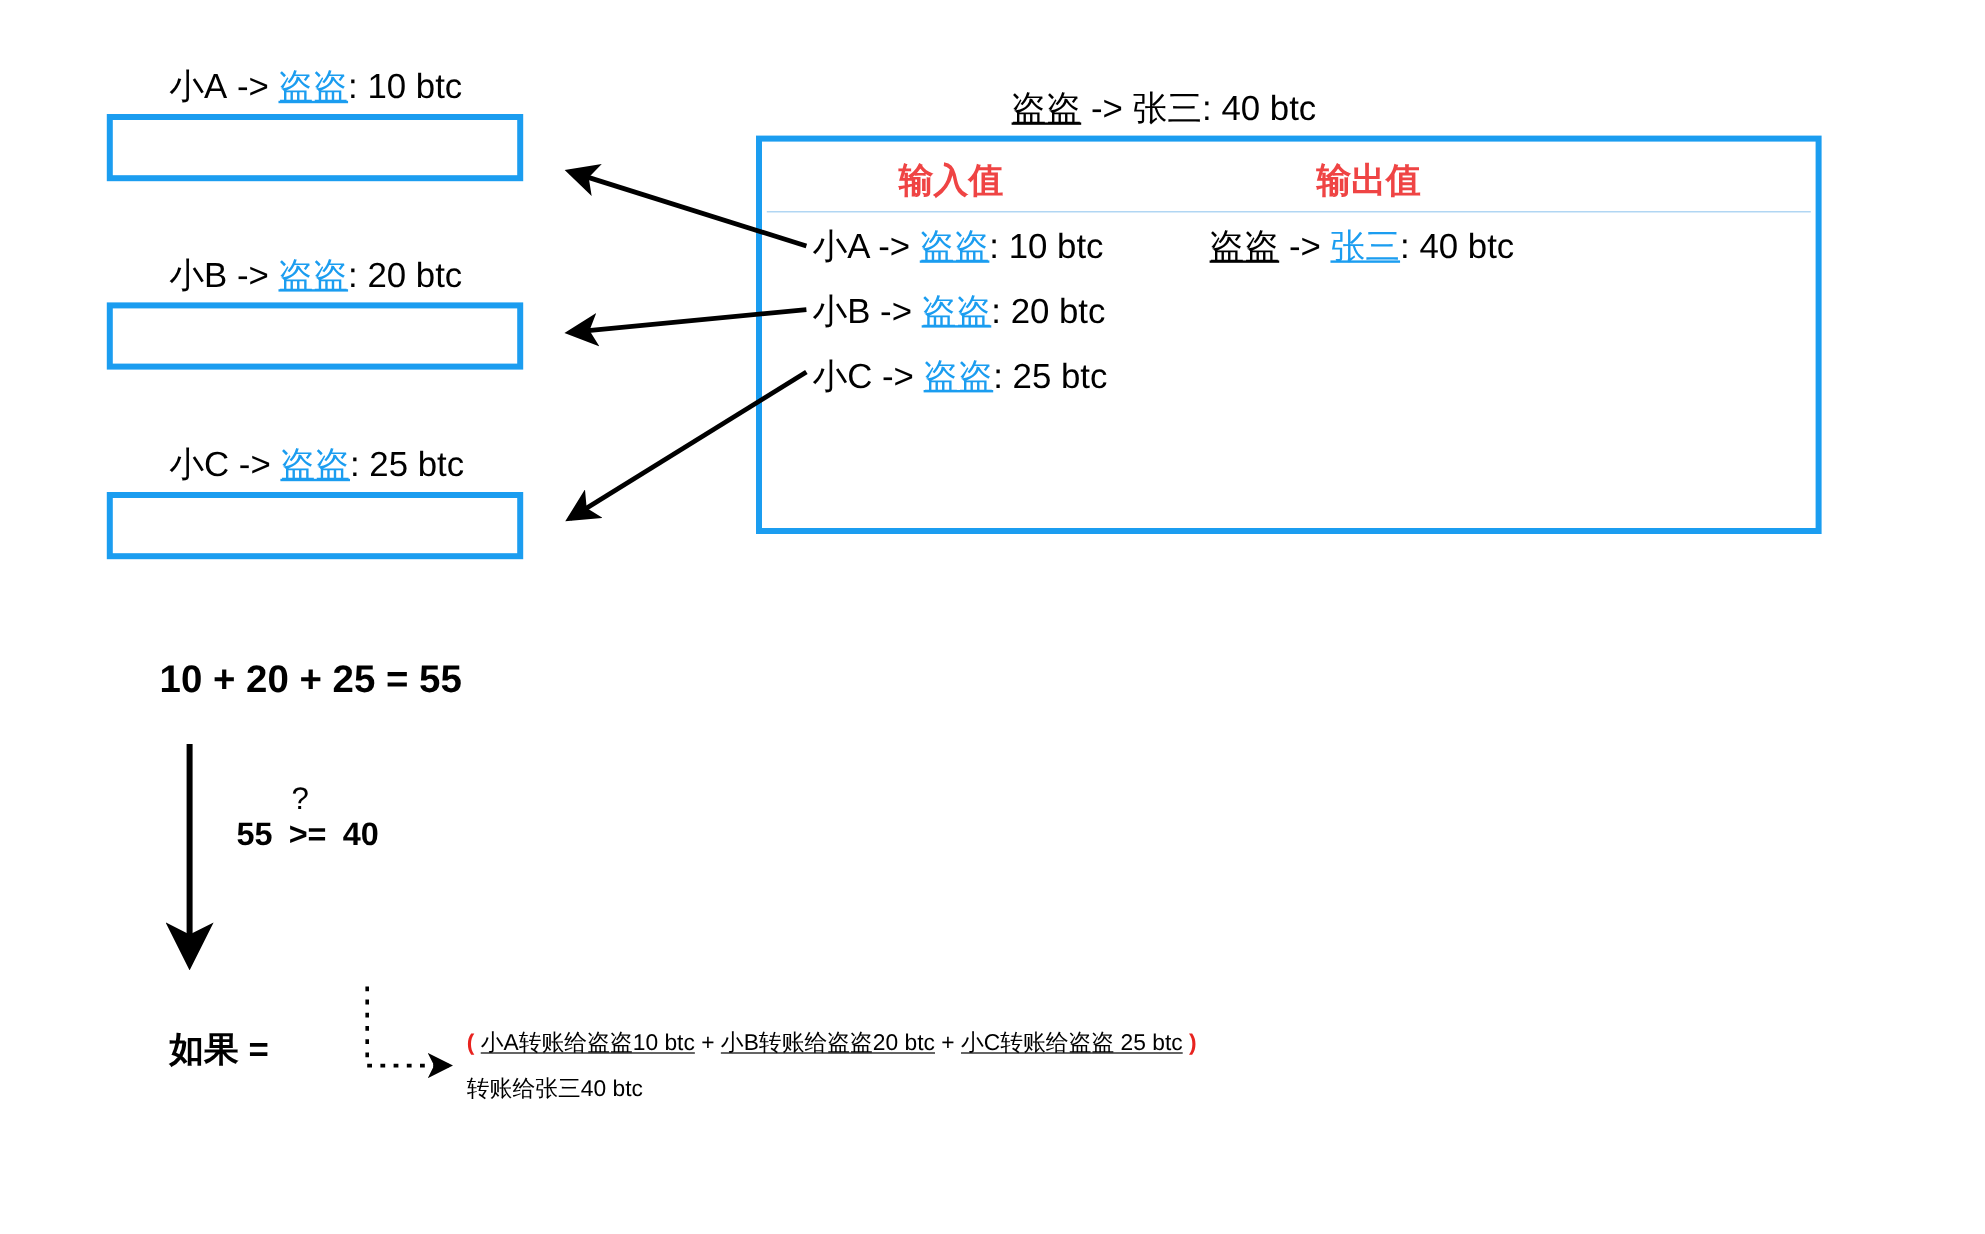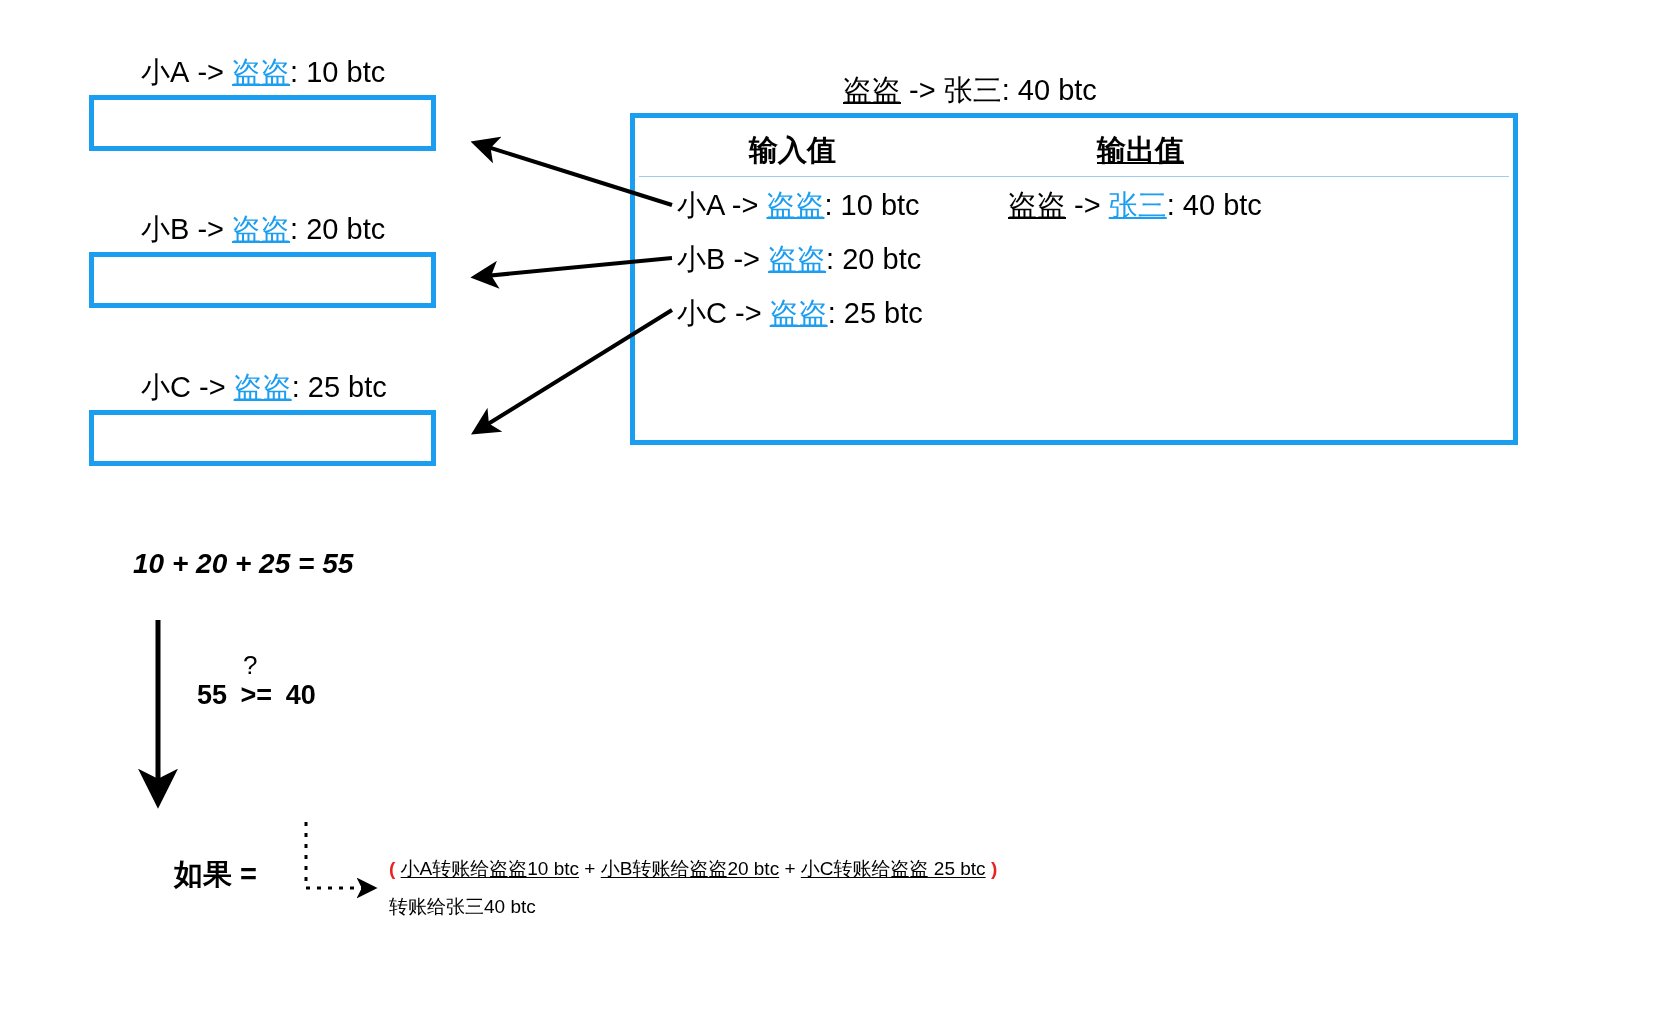--- a/index.html
+++ b/index.html
@@ -54,21 +54,21 @@
   .tx-title {
     position: absolute;
     font-size: 29px;
     white-space: nowrap;
   }
 
   .col-head {
     position: absolute;
     font-size: 29px;
     font-weight: bold;
-    color: #000000;
+    color: #ef4444;
     white-space: nowrap;
   }
 
   .head-rule {
     position: absolute;
     height: 1px;
     background: #9ecdf0;
   }
 
   .io-row {
@@ -82,24 +82,23 @@
     position: absolute;
     left: 0; top: 0;
     width: 1654px;
     height: 1028px;
     pointer-events: none;
   }
 
   
   .sum-line {
     position: absolute;
-    font-size: 28px;
-    font-weight: bold;
-    white-space: nowrap;
-    font-style: italic;
+    font-size: 32px;
+    font-weight: bold;
+    white-space: nowrap;
   }
   .cmp-line {
     position: absolute;
     font-size: 27px;
     font-weight: bold;
     white-space: nowrap;
   }
   .qmark {
     position: absolute;
     font-size: 26px;
@@ -151,21 +150,21 @@
   <div class="tx-title" style="left:843px; top:71px;">
     <span class="uline">盗盗</span>
     <span>-&gt;</span>
     <span>张三</span><span>:</span>
     <span>40 btc</span>
   </div>
 
   <div class="tx-box" style="left:630px; top:113px; width:888px; height:332px;"></div>
 
   <div class="col-head" style="left:749px; top:131px;">输入值</div>
-  <div class="col-head" style="left:1097px; top:131px;text-decoration:underline;">输出值</div>
+  <div class="col-head" style="left:1097px; top:131px;">输出值</div>
   <div class="head-rule" style="left:639px; top:176px; width:870px;"></div>
 
   <div class="io-row" style="left:677px; top:186px;">
     <span>小A</span>
     <span>-&gt;</span>
     <span class="blue uline">盗盗</span><span>:</span>
     <span>10 btc</span>
   </div>
   <div class="io-row" style="left:677px; top:240px;">
     <span>小B</span>
@@ -222,21 +221,21 @@
 
   <div class="qmark" style="left:243px; top:650px;">?</div>
 
   <div class="cmp-line" style="left:181px; top:680px;margin-left:16px;">
     <span>55</span>
     <span style="margin:0 6px;">&gt;=</span>
     <span>40</span>
   </div>
 
 
-  <div class="result-label" style="left:141px; top:855px;margin-left:33px;">如果 =</div>
+  <div class="result-label" style="left:141px; top:855px;">如果 =</div>
 
   <div class="formula-line" style="left:389px; top:856px;">
     <span class="red bold">(</span>
     <span class="uline">小A转账给盗盗10 btc</span>
     <span>+</span>
     <span class="uline">小B转账给盗盗20 btc</span>
     <span>+</span>
     <span class="uline">小C转账给盗盗 25 btc</span>
     <span class="red bold">)</span>
   </div>

